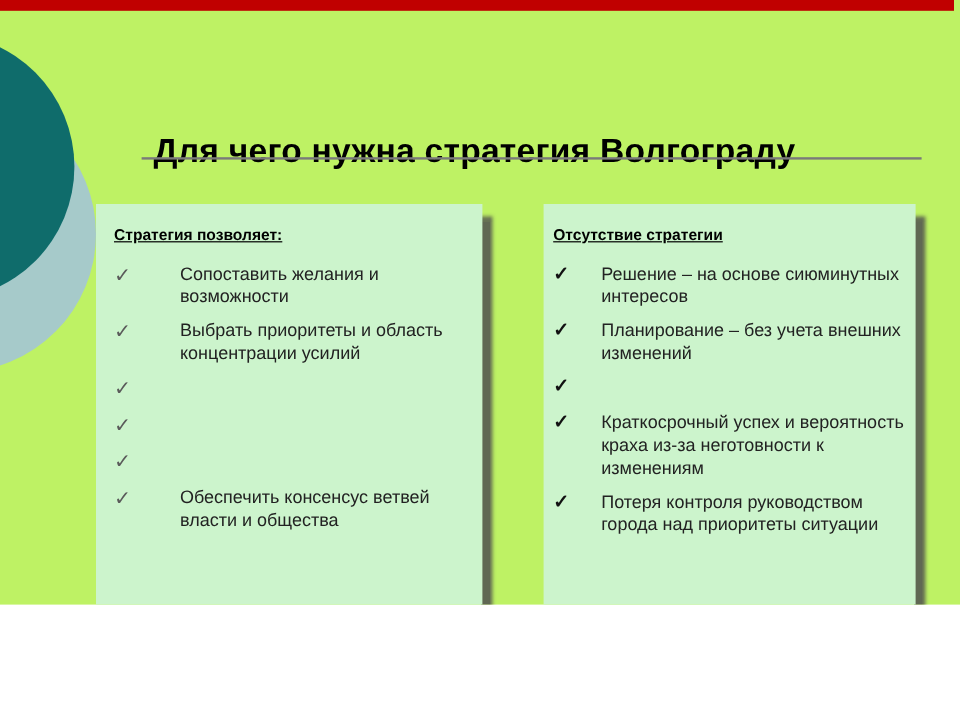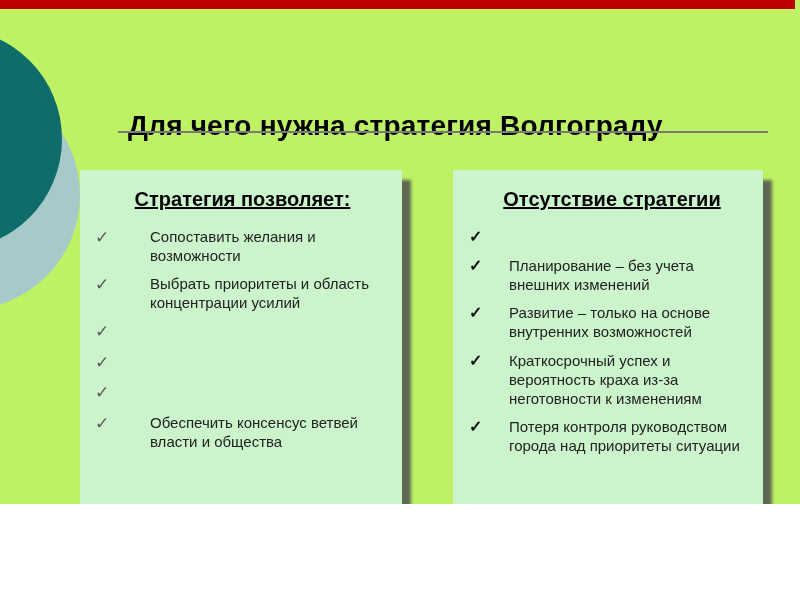--- a/index.html
+++ b/index.html
@@ -51,25 +51,25 @@
   .panel {
     position: absolute;
     top: 170px;
     height: 382px;
     background: #ccf4cc;
     box-shadow: 9px 10px 3px rgba(80,80,80,0.85);
     box-sizing: border-box;
     z-index: 3;
   }
   .panel-left  { left: 80px;  width: 322px; padding: 13px 12px 0 15px; }
-  .panel-right { left: 453px; width: 310px; padding: 13px 8px 0 16px; }
+  .panel-right { left: 453px; width: 310px; padding: 13px 8px 0 8px; }
   .panel-heading {
-    text-align: center;
+    text-align: left;
     font-weight: bold;
-    font-size: 20px;
+    font-size: 13px;
     text-decoration: underline;
     color: #000;
     margin: 5px 0 16px 0;
   }
   .check-list { list-style: none; margin: 0; padding: 0; }
   .check-list li {
     display: flex;
     align-items: flex-start;
     margin-bottom: 9px;
     font-size: 15px;
@@ -127,28 +127,28 @@
         <span class="item-text">Обеспечить консенсус ветвей власти и общества</span>
       </li>
     </ul>
   </div>
 
   <div class="panel panel-right">
     <div class="panel-heading">Отсутствие стратегии</div>
     <ul class="check-list">
       <li>
         <span class="check">✓</span>
+        <span class="item-text">Решение – на основе сиюминутных интересов</span>
       </li>
       <li>
         <span class="check">✓</span>
         <span class="item-text">Планирование – без учета внешних изменений</span>
       </li>
       <li>
         <span class="check">✓</span>
-        <span class="item-text">Развитие – только на основе внутренних возможностей</span>
       </li>
       <li>
         <span class="check">✓</span>
         <span class="item-text">Краткосрочный успех и вероятность краха из-за неготовности к изменениям</span>
       </li>
       <li>
         <span class="check">✓</span>
         <span class="item-text">Потеря контроля руководством города над приоритеты ситуации</span>
       </li>
     </ul>

